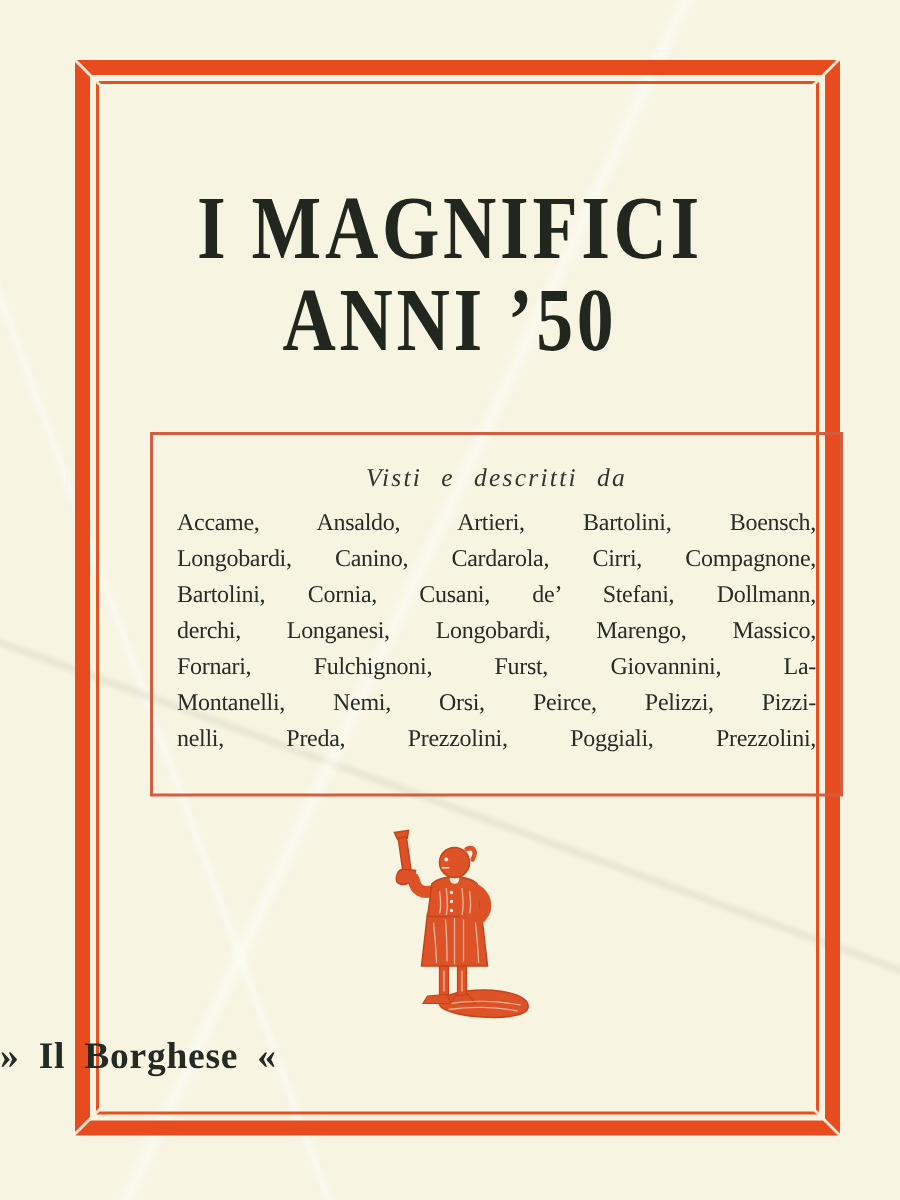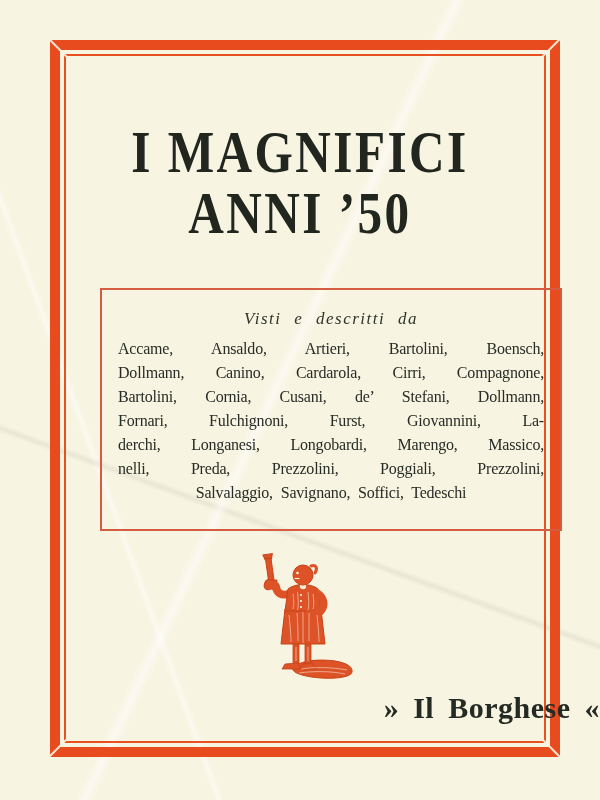--- a/index.html
+++ b/index.html
@@ -45,22 +45,22 @@
   .a-line{
     font-weight:normal; font-size:16px; line-height:24px; letter-spacing:-0.2px;
     color:#272c26; text-align:justify; text-align-last:justify;
     white-space:nowrap; overflow:hidden;
   }
   .a-line.last{ text-align:center; text-align-last:center; word-spacing:4px; }
 
   .emblem{ position:absolute; left:251px; top:549px; width:112px; height:136px; }
 
   .publisher{
-    position:absolute; left:0; top:691px; width:600px; text-align:right;
-    font-weight:bold; font-size:30px; color:#242a24;
+    position:absolute; left:0; top:691px; width:600px; text-align:left;
+    font-weight:bold; font-size:25px; color:#242a24;
     word-spacing:6px; letter-spacing:0.5px;
   }
 </style>
 </head>
 <body>
 
 <div class="page">
 
   <div class="frame">
     <div class="frame-line"></div>
@@ -72,26 +72,26 @@
 
   <div class="title">
     <div>I MAGNIFICI</div>
     <div>ANNI ’50</div>
   </div>
 
   <div class="authors-box">
     <div class="byline">Visti e descritti da</div>
     <div>
       <div class="a-line">Accame, Ansaldo, Artieri, Bartolini, Boensch,</div>
-      <div class="a-line">Dollmann, Canino, Cardarola, Cirri, Compagnone,</div>
+      <div class="a-line">Longobardi, Canino, Cardarola, Cirri, Compagnone,</div>
       <div class="a-line">Bartolini, Cornia, Cusani, de’ Stefani, Dollmann,</div>
+      <div class="a-line">derchi, Longanesi, Longobardi, Marengo, Massico,</div>
       <div class="a-line">Fornari, Fulchignoni, Furst, Giovannini, La-</div>
-      <div class="a-line">derchi, Longanesi, Longobardi, Marengo, Massico,</div>
+      <div class="a-line">Montanelli, Nemi, Orsi, Peirce, Pelizzi, Pizzi-</div>
       <div class="a-line">nelli, Preda, Prezzolini, Poggiali, Prezzolini,</div>
-      <div class="a-line last">Salvalaggio, Savignano, Soffici, Tedeschi</div>
     </div>
   </div>
 
   <svg class="emblem" viewBox="0 0 112 136" aria-hidden="true">
 
     <path fill="#dd5227" stroke="#c74418" stroke-width="1" d="M44 117 C52 111 70 110 84 112 C96 114 102 118 101 123 C100 128 86 130 70 129 C56 128 44 125 42 121 C41 119 42 118 44 117 Z"></path>
 
     <g transform="rotate(-8 20 24)">
       <path fill="#dd5227" stroke="#c74418" stroke-width="1" d="M14.5 5 L24 5 L22.5 10 L16 10 Z"></path>
       <rect x="16.5" y="9" width="5.5" height="24" fill="#dd5227" stroke="#c74418" stroke-width="1"></rect>

